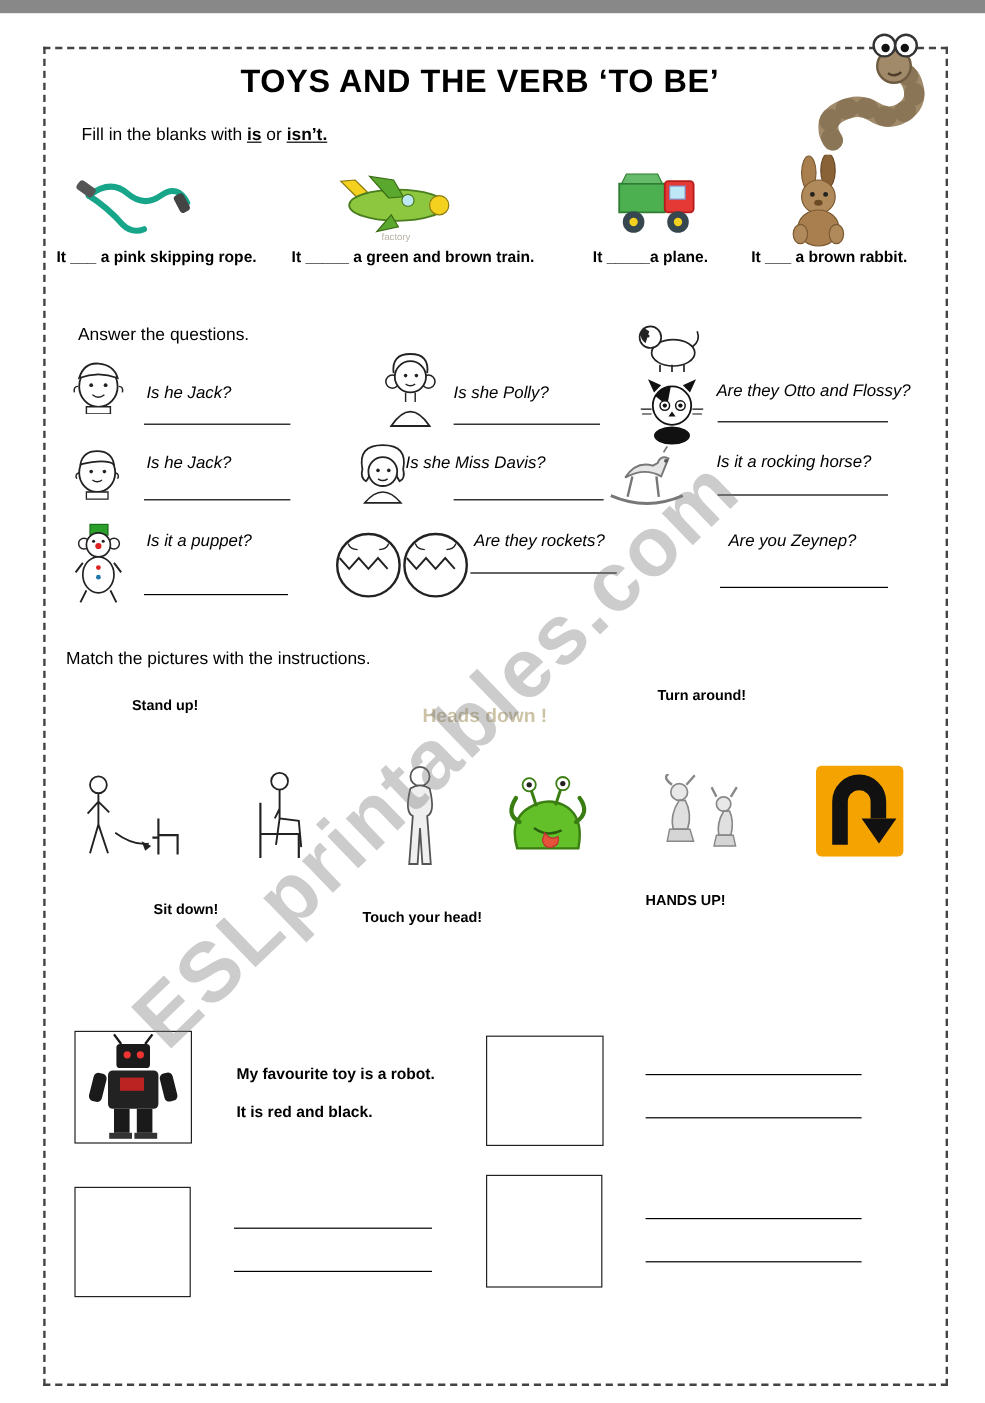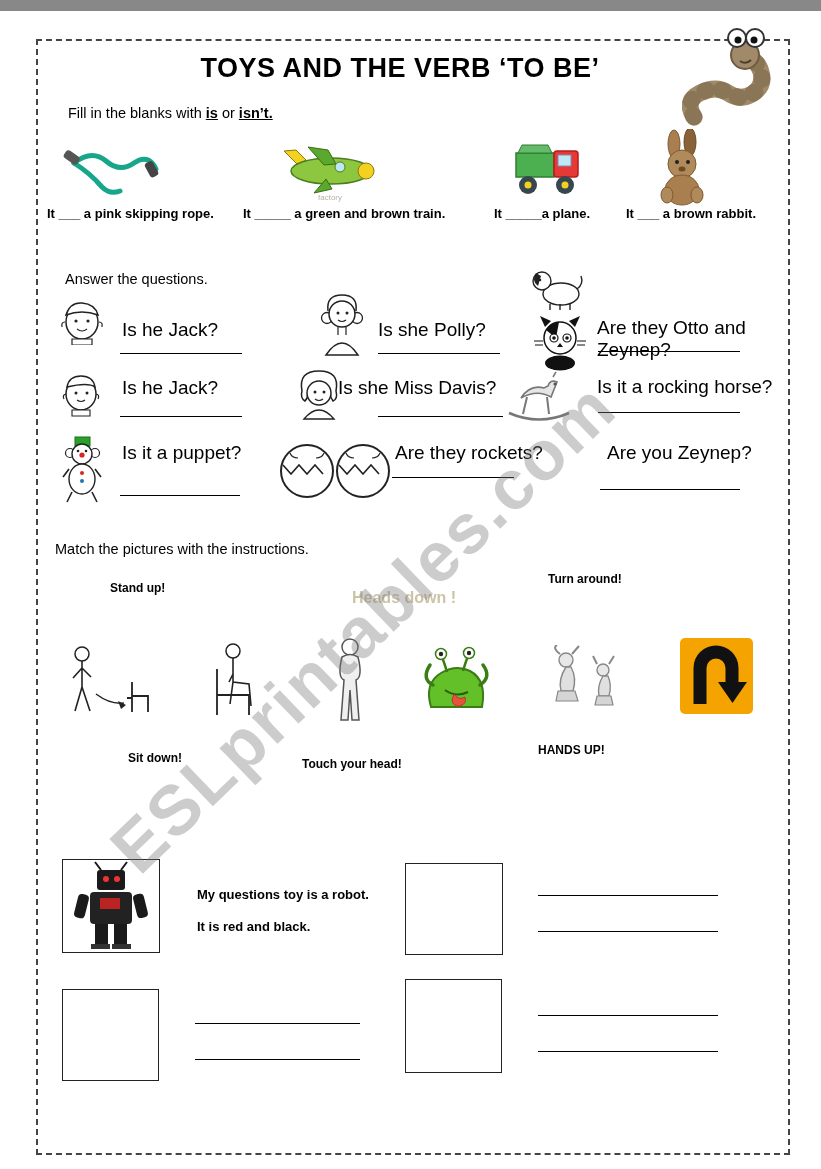--- a/index.html
+++ b/index.html
@@ -12,21 +12,21 @@
   .border-frame{
     position:absolute;left:36px;top:28px;width:750px;height:1112px;
     border:2px dashed #444;
   }
   .title{
     position:absolute;left:150px;top:42px;width:500px;text-align:center;
     font-size:27px;font-weight:bold;letter-spacing:.5px;
   }
   .instr{font-size:14.5px;}
   .cap{font-size:13px;font-weight:bold;}
-  .q{font-size:19px;}
+  .q{font-size:14px;font-style:italic;}
   .uw{font-weight:bold;text-decoration:underline;}
   .blank2{border-bottom:1.2px solid #000;}
   .biglabel{font-size:12px;font-weight:bold;}
   .midlabel{font-size:12px;font-weight:bold;}
   .faint{color:rgba(195,185,150,0.85);font-weight:bold;font-size:16px;text-align:right;}
   .watermark{
     position:absolute;left:95px;top:820px;
     transform:rotate(-44deg);transform-origin:0 0;
     font-size:70px;font-weight:bold;color:rgba(120,120,120,0.38);
     white-space:nowrap;letter-spacing:2px;pointer-events:none;z-index:5;
@@ -150,21 +150,21 @@
     <path d="M11 27 H2 M11 31 H3 M45 27 h9 M45 31 h8" stroke="#111" stroke-width="1"></path>
     <ellipse cx="28" cy="49" rx="15" ry="7.5" fill="#111"></ellipse>
   </svg>
 
   <div class="abs q" style="left:122px;top:308px">Is he Jack?</div>
   <div class="abs blank2" style="left:120px;top:342px;width:122px"></div>
 
   <div class="abs q" style="left:378px;top:308px">Is she Polly?</div>
   <div class="abs blank2" style="left:378px;top:342px;width:122px"></div>
 
-  <div class="abs q" style="left:597px;top:306px">Are they Otto and Zeynep?</div>
+  <div class="abs q" style="left:597px;top:306px">Are they Otto and Flossy?</div>
   <div class="abs blank2" style="left:598px;top:340px;width:142px"></div>
 
   <svg class="abs" style="left:55px;top:358px" width="52" height="48" viewBox="0 0 52 48">
     <ellipse cx="26" cy="25" rx="15" ry="16" fill="#fff" stroke="#222" stroke-width="1.5"></ellipse>
     <path d="M12 18 q2 -11 14 -11 q12 0 14 11 q-7 -5 -28 0 z" fill="#fff" stroke="#222" stroke-width="1.4"></path>
     <path d="M11 25 q-4 1 -2 5" stroke="#222" fill="none" stroke-width="1.2"></path>
     <path d="M41 25 q4 1 2 5" stroke="#222" fill="none" stroke-width="1.2"></path>
     <circle cx="21" cy="24" r="1.5" fill="#222"></circle>
       <circle cx="32" cy="24" r="1.5" fill="#222"></circle>
     <path d="M22 31 q4 3 8 0" stroke="#222" fill="none" stroke-width="1.2"></path>
@@ -301,21 +301,21 @@
       <rect x="37" y="38" width="20" height="11" fill="#b22"></rect>
       <rect x="13" y="34" width="11" height="24" rx="4" fill="#1a1a1a" transform="rotate(14 18 46)"></rect>
       <rect x="72" y="34" width="11" height="24" rx="4" fill="#1a1a1a" transform="rotate(-14 77 46)"></rect>
       <rect x="32" y="64" width="13" height="20" fill="#1a1a1a"></rect>
       <rect x="51" y="64" width="13" height="20" fill="#1a1a1a"></rect>
       <rect x="28" y="84" width="19" height="5" fill="#333"></rect>
       <rect x="49" y="84" width="19" height="5" fill="#333"></rect>
     </svg>
   </div>
 
-  <div class="abs cap" style="left:197px;top:876px">My questions toy is a robot.</div>
+  <div class="abs cap" style="left:197px;top:876px">My favourite toy is a robot.</div>
   <div class="abs cap" style="left:197px;top:908px">It is red and black.</div>
 
   <div class="drawbox" style="left:405px;top:852px;width:96px;height:90px"></div>
   <div class="abs blank2" style="left:538px;top:884px;width:180px"></div>
   <div class="abs blank2" style="left:538px;top:920px;width:180px"></div>
 
   <div class="drawbox" style="left:62px;top:978px;width:95px;height:90px"></div>
   <div class="abs blank2" style="left:195px;top:1012px;width:165px"></div>
   <div class="abs blank2" style="left:195px;top:1048px;width:165px"></div>
 

